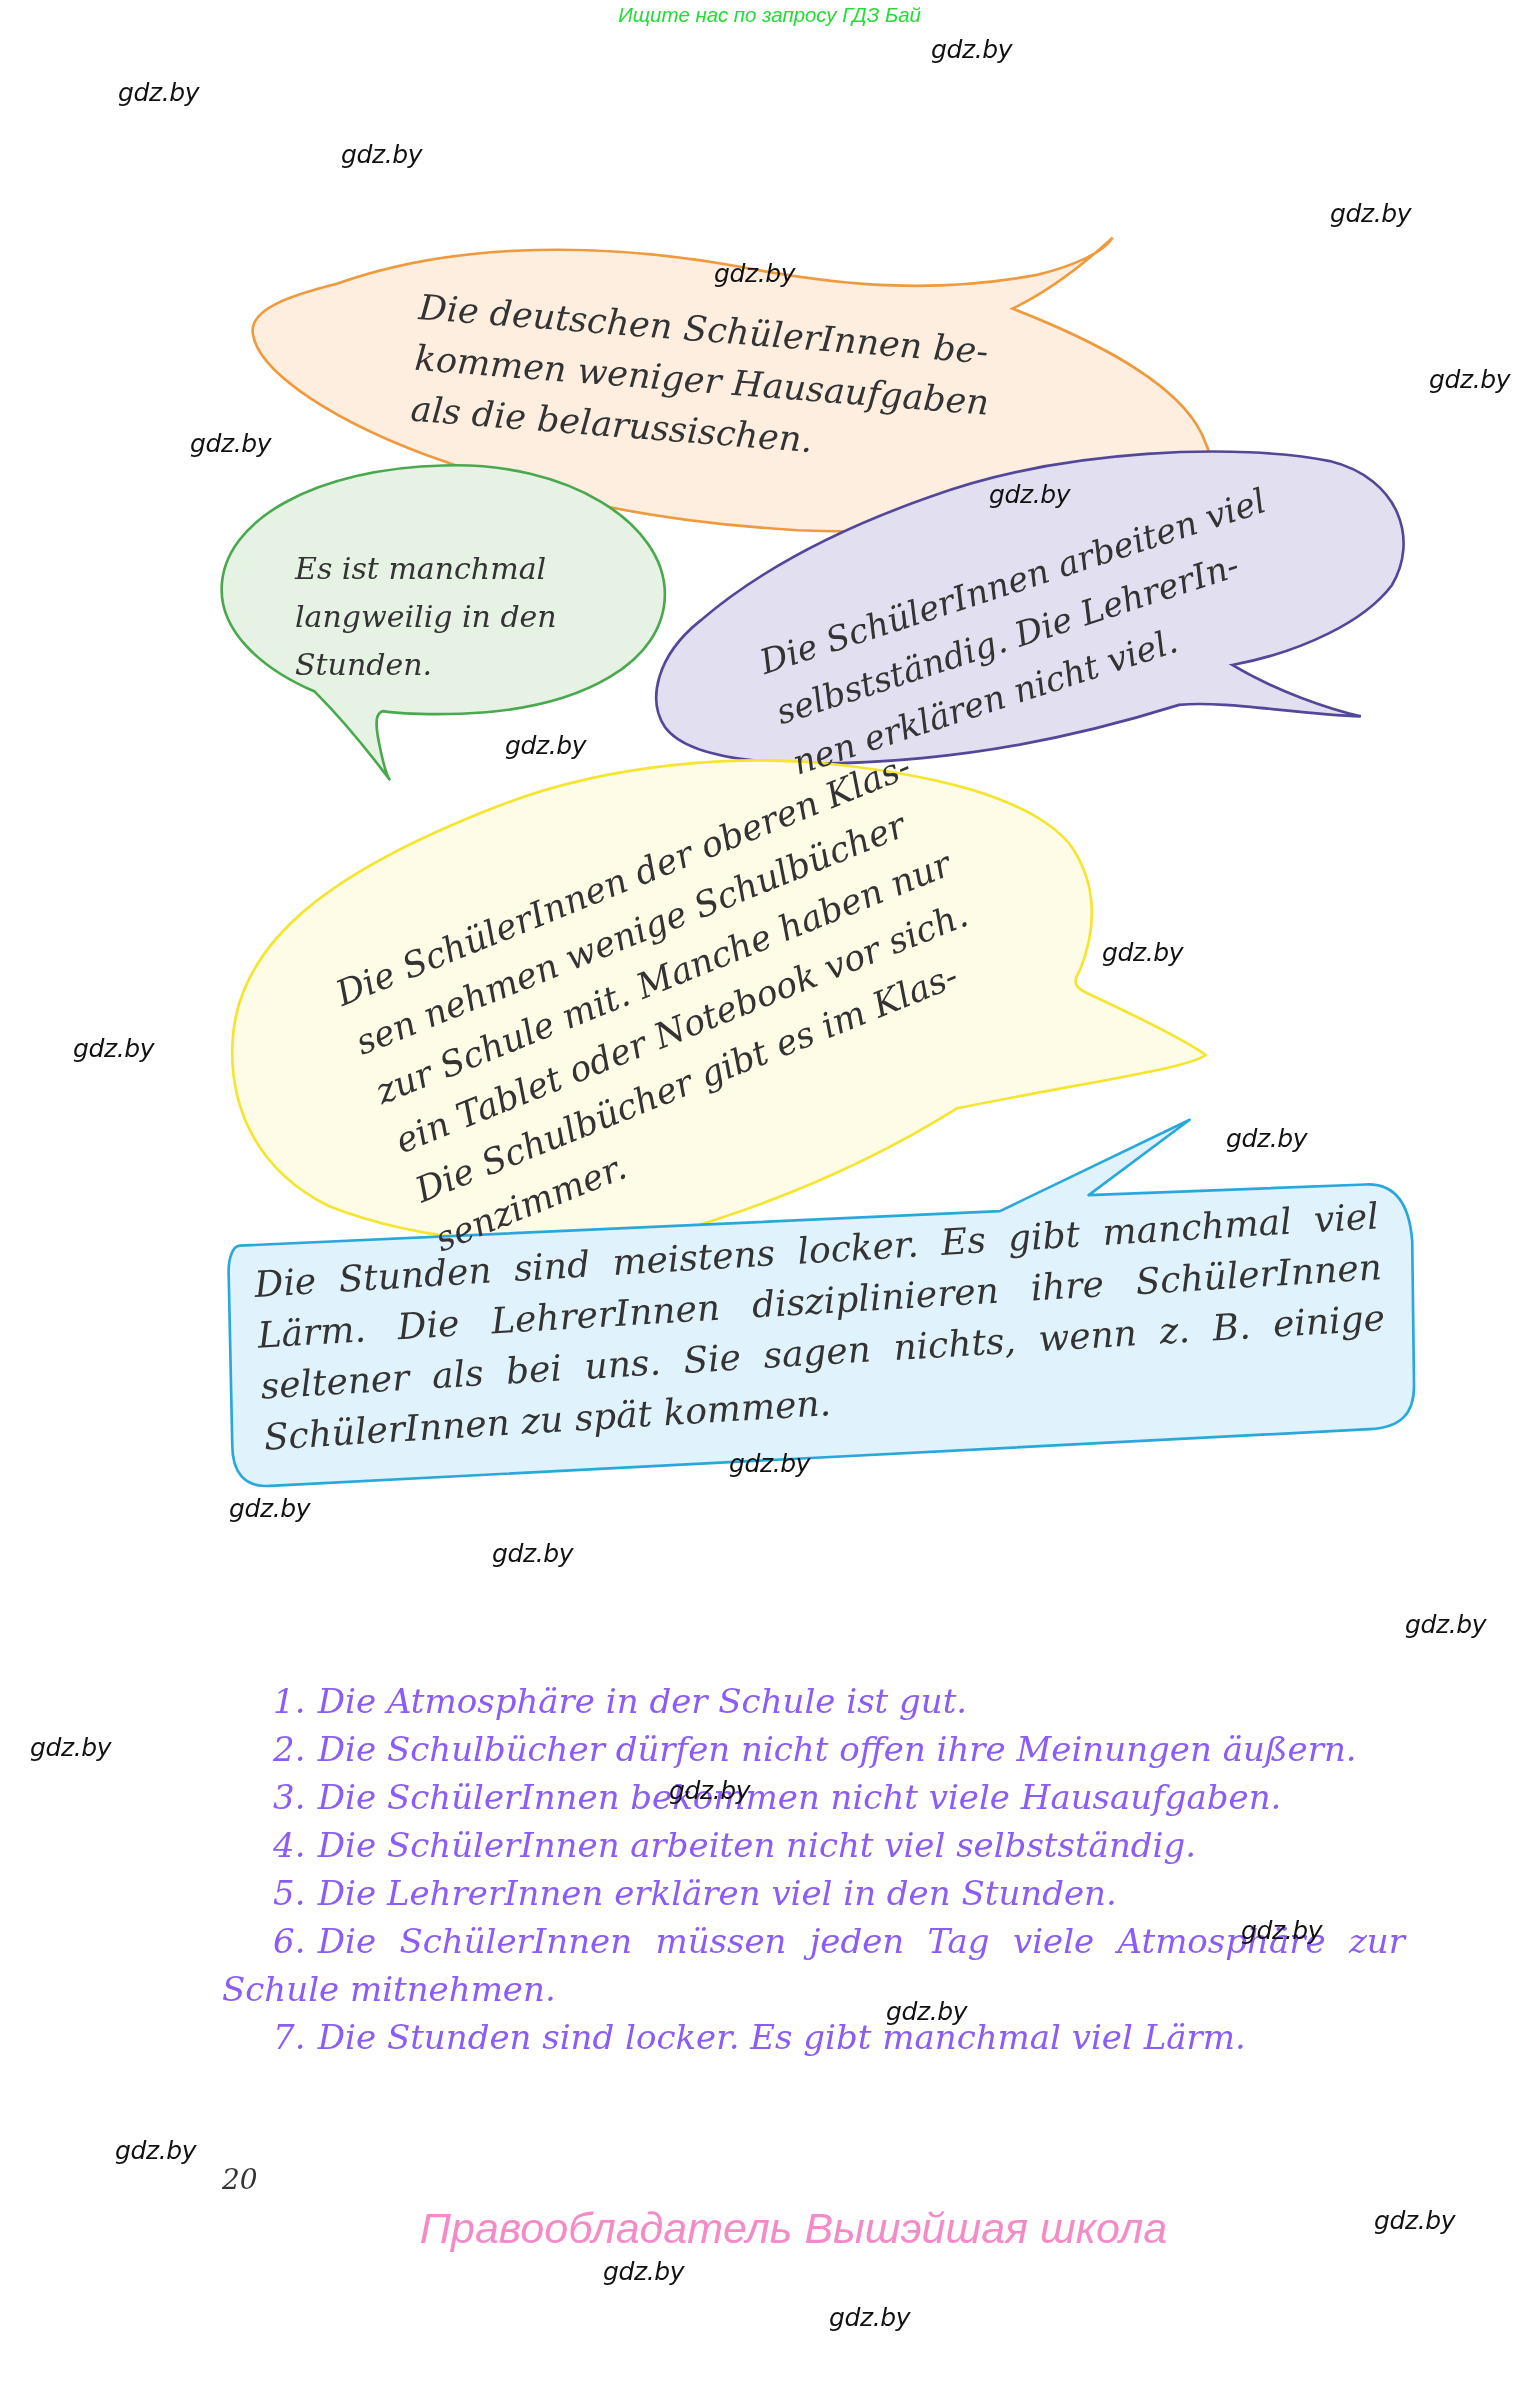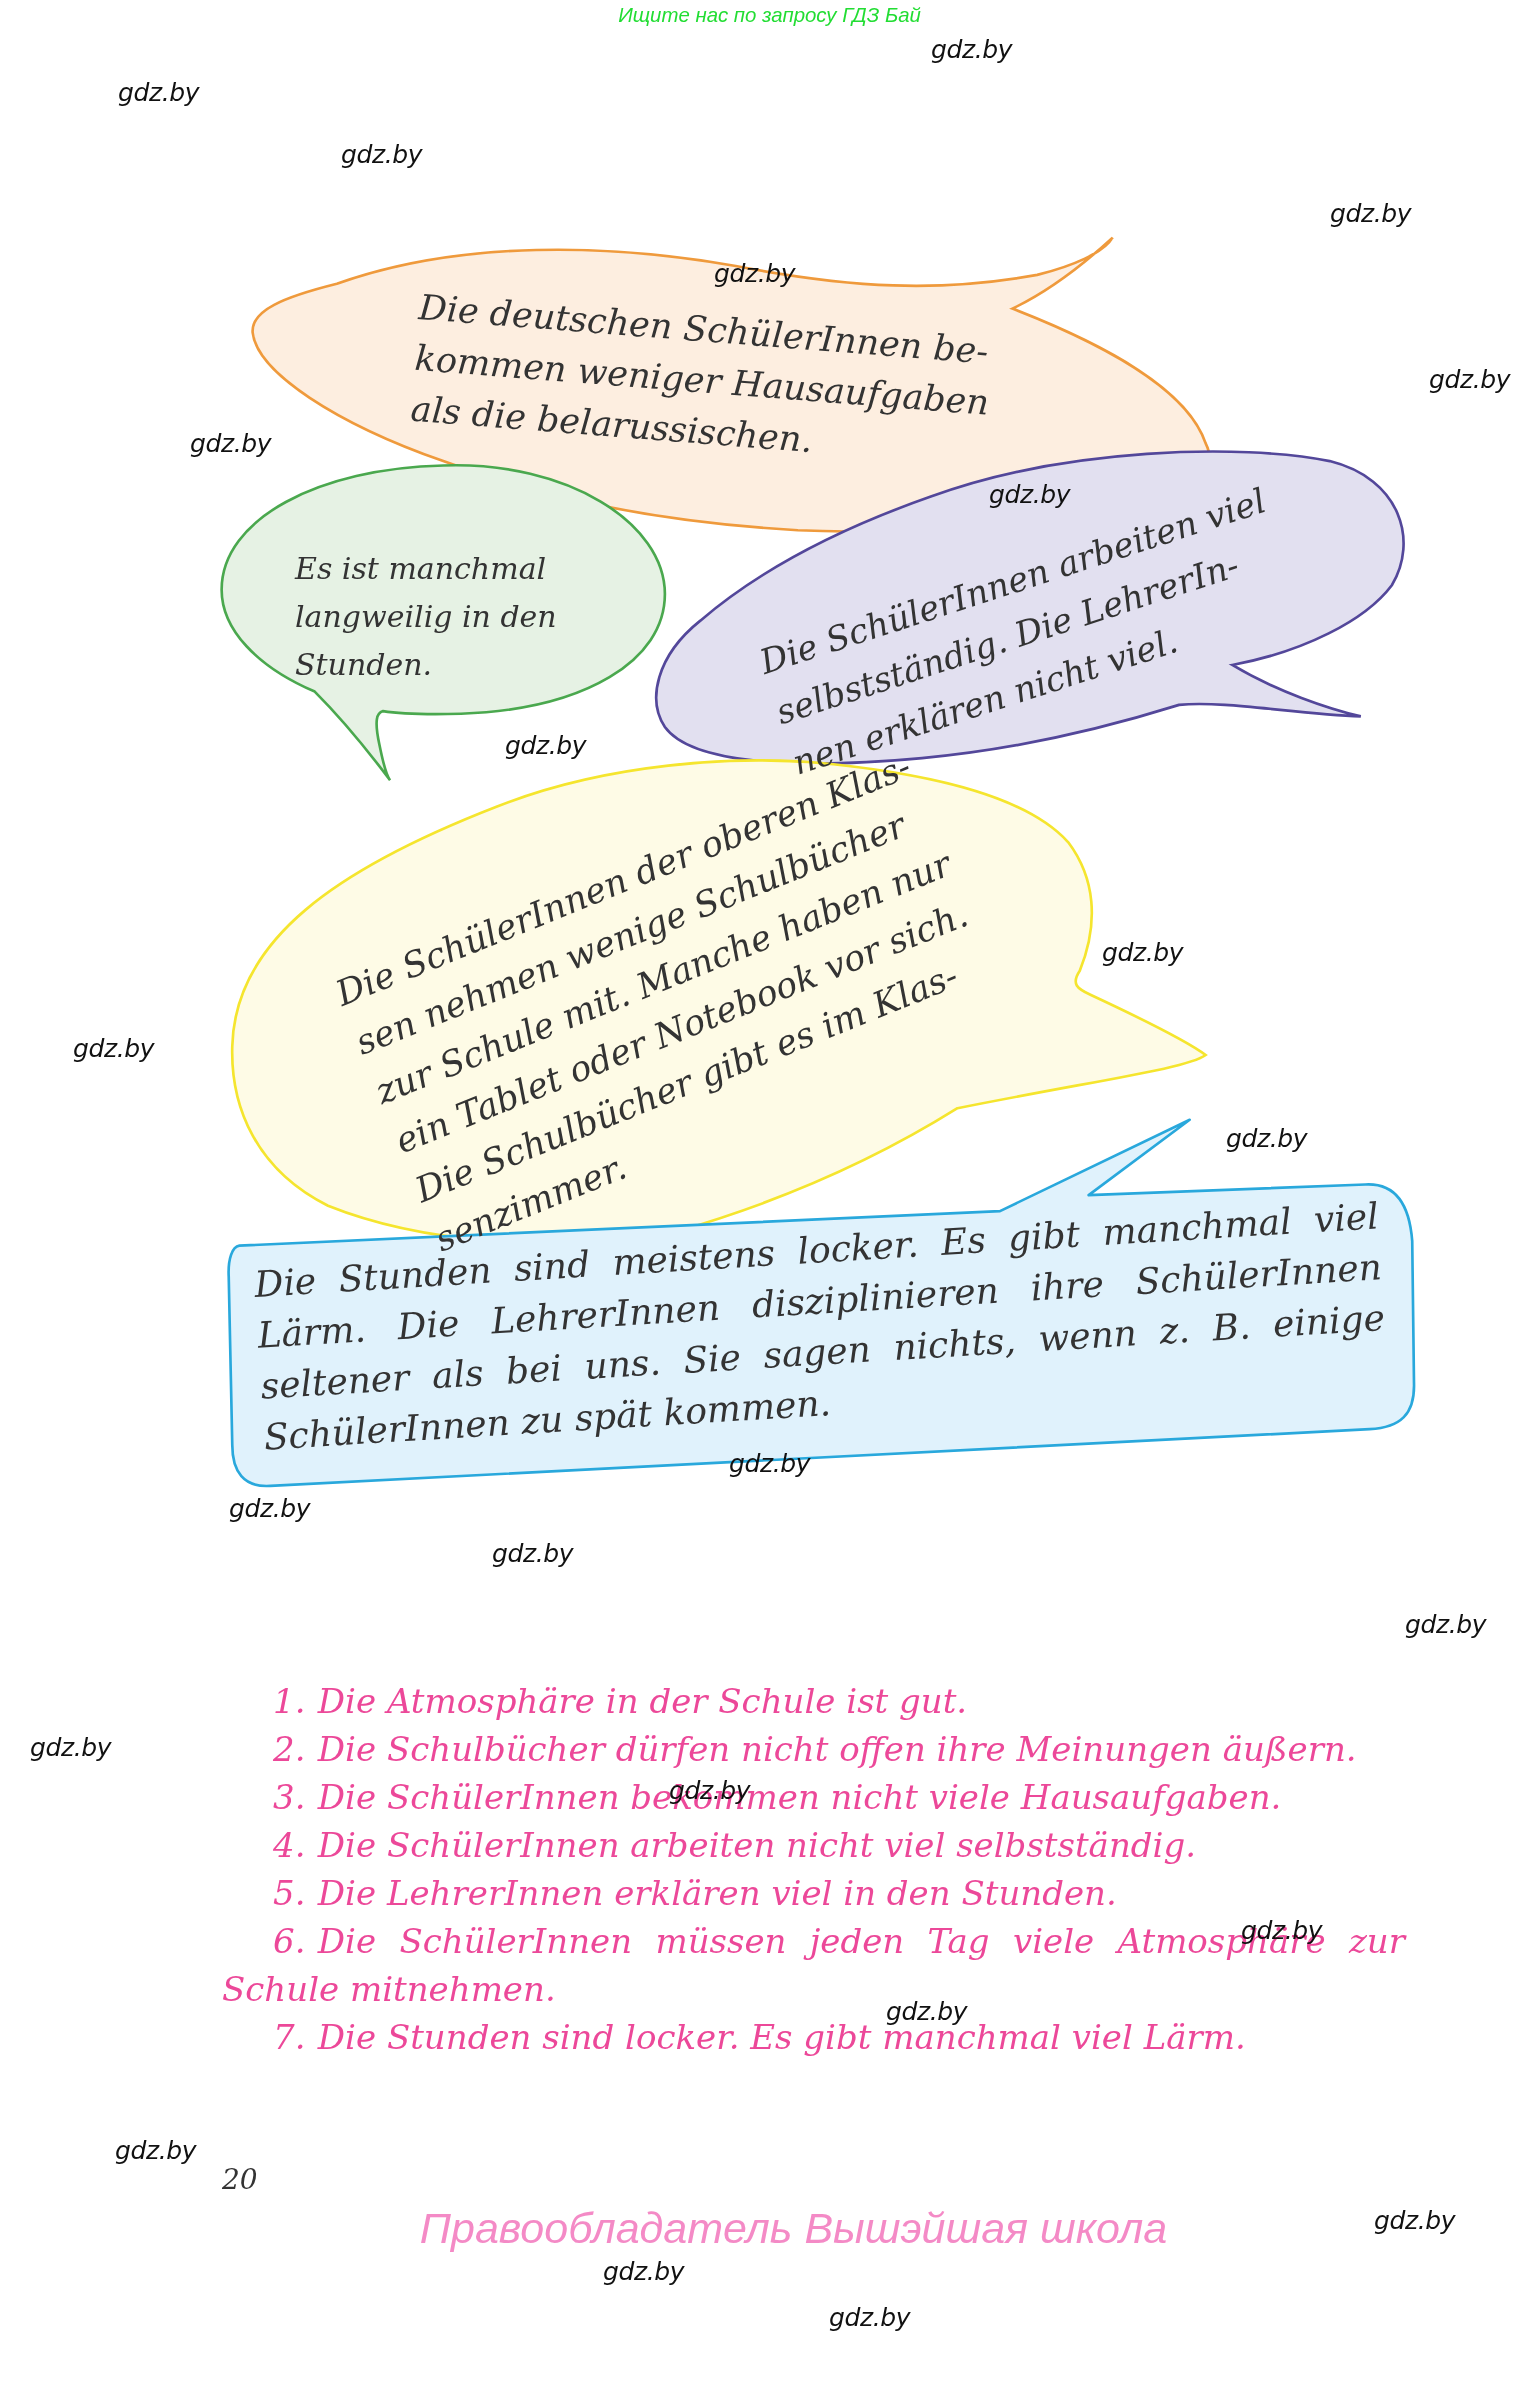--- a/index.html
+++ b/index.html
@@ -27,21 +27,21 @@
     .b-blue div { width: 1126px; text-align: justify; text-align-last: justify; }
     .b-blue div.last { text-align-last: left; }
 
     .task {
       position: absolute; left: 222px; top: 1603px; z-index: 5;
       font-family: "Liberation Sans", sans-serif; font-weight: bold; font-size: 33px; color: #333;
     }
     .task .letter { color: #e03040; margin-right: 12.4px; }
     .list {
       position: absolute; left: 222px; top: 1677px; width: 1183px; z-index: 5;
-      font-family: "DejaVu Serif", serif; font-size: 34px; line-height: 48px; color: #ec4899;
+      font-family: "DejaVu Serif", serif; font-size: 34px; line-height: 48px; color: #8b5cf6;
     }
     .list .item { text-indent: 51px; text-align: justify; }
     .list .item .num { margin-right: 12.4px; }
     .page-number {
       position: absolute; left: 222px; top: 2163px; font-family: "DejaVu Serif", serif;
       font-size: 28px; color: #333; z-index: 5;
     }
     .copyright {
       position: absolute; top: 2204px; left: 0; width: 1539px; text-align: center;
       font-family: "Liberation Sans", sans-serif; font-size: 43px; color: #f48ac6; z-index: 5; margin-left: 24px;

